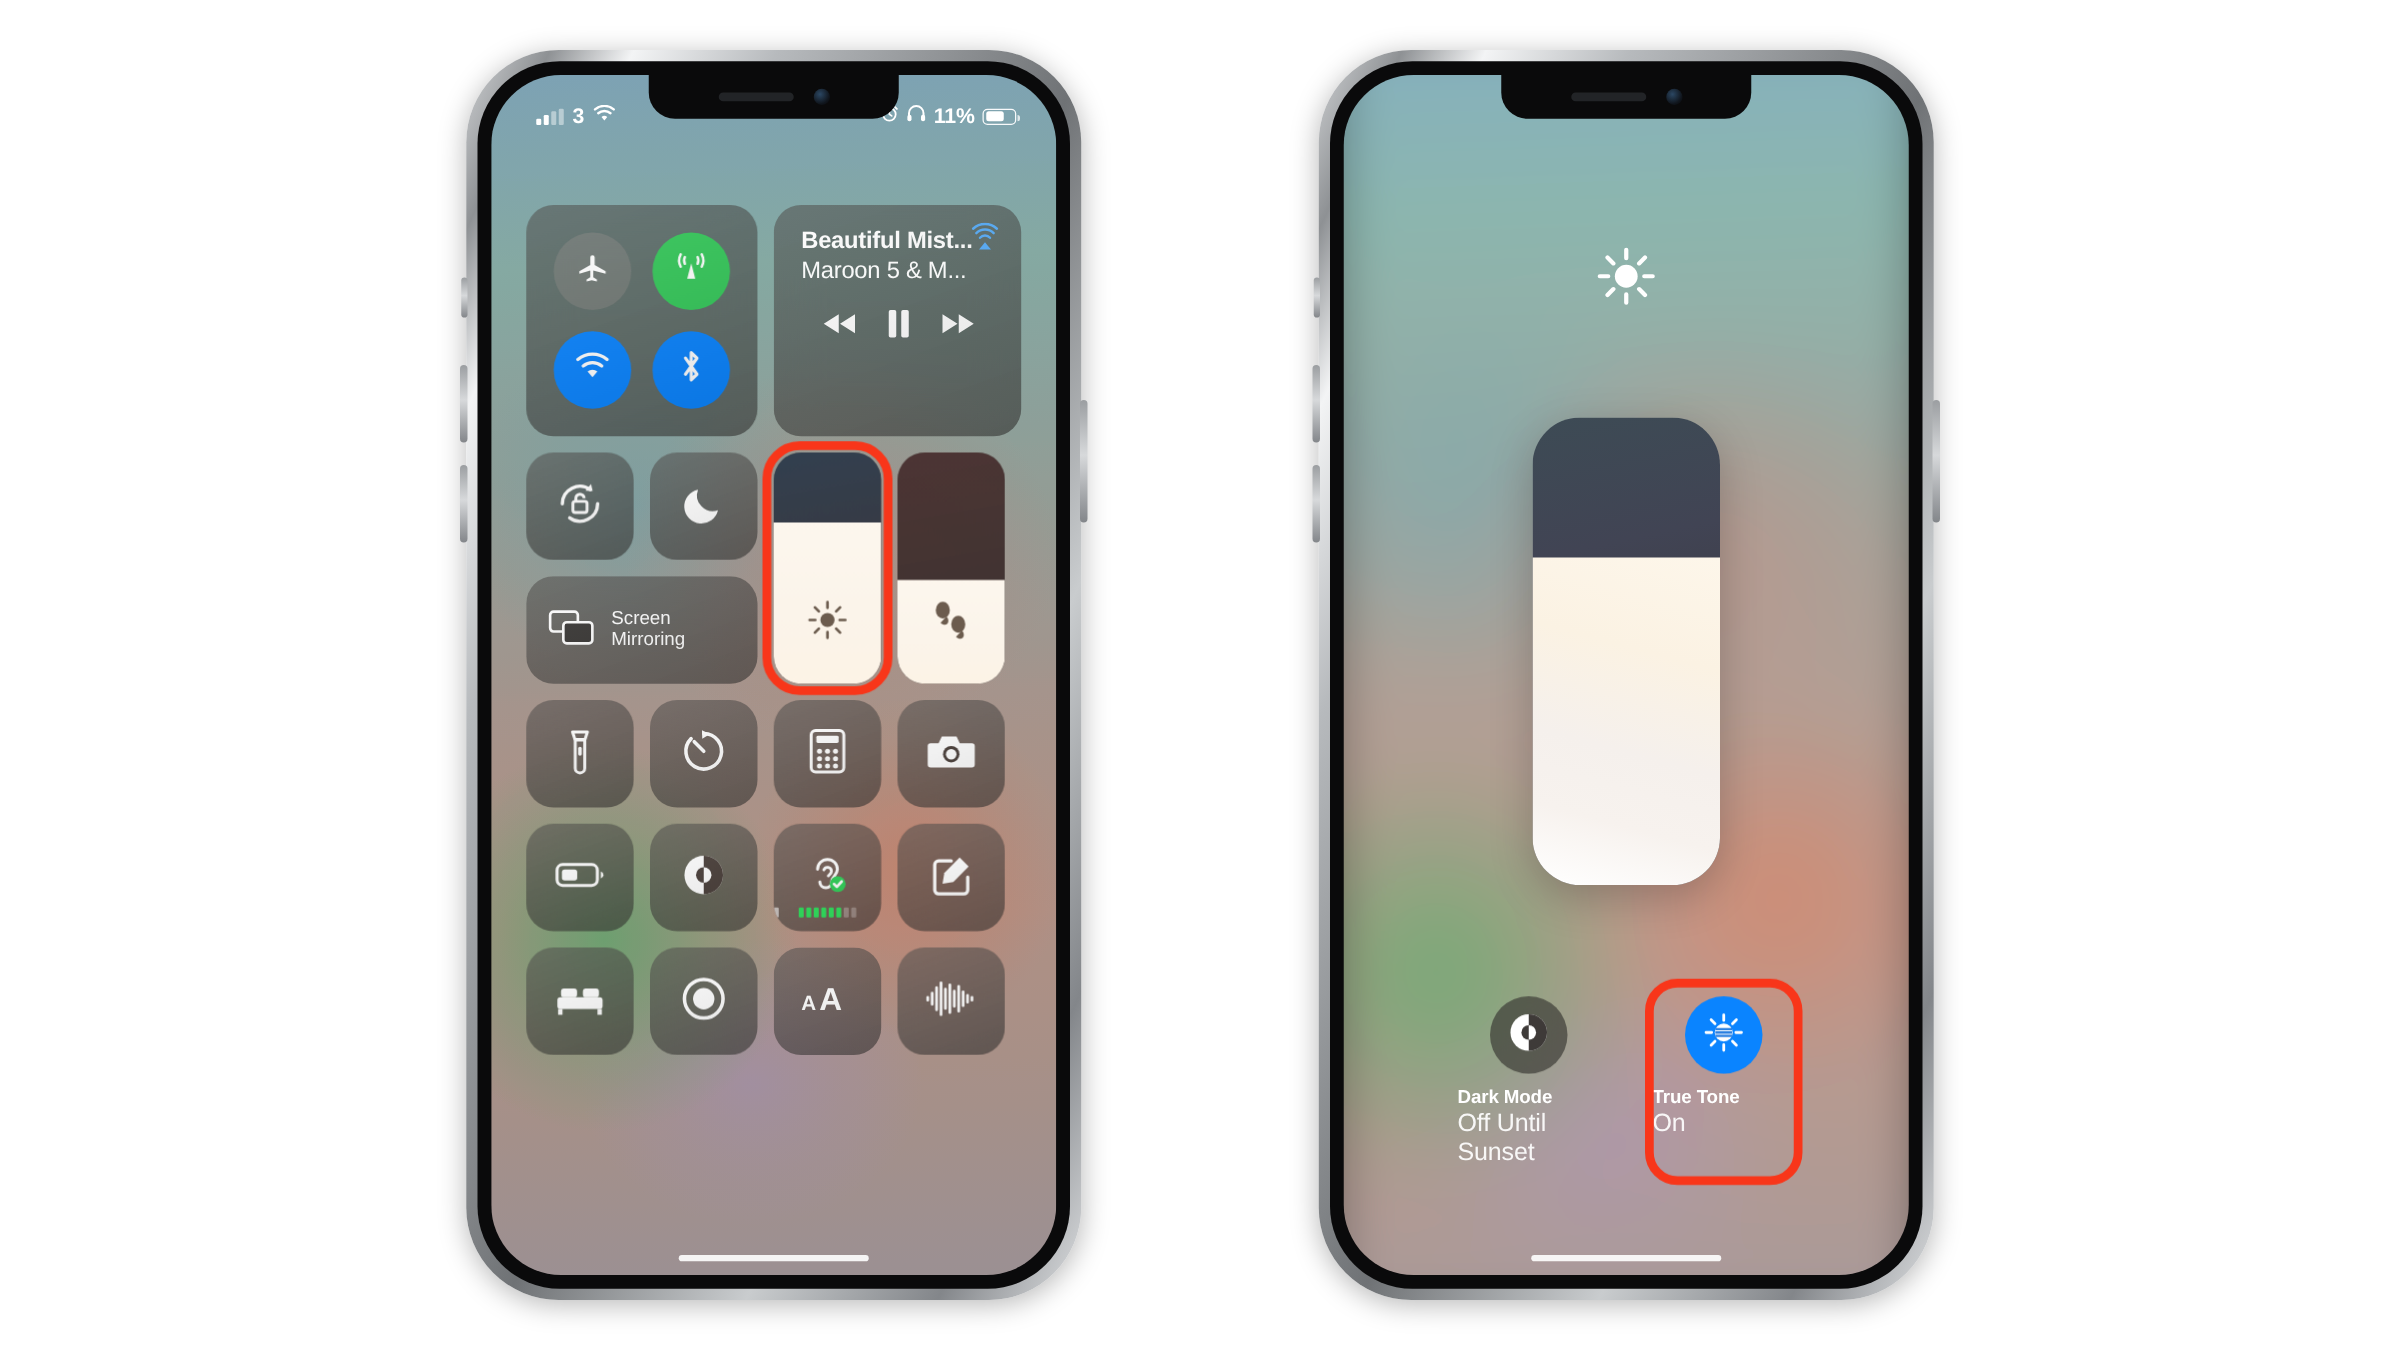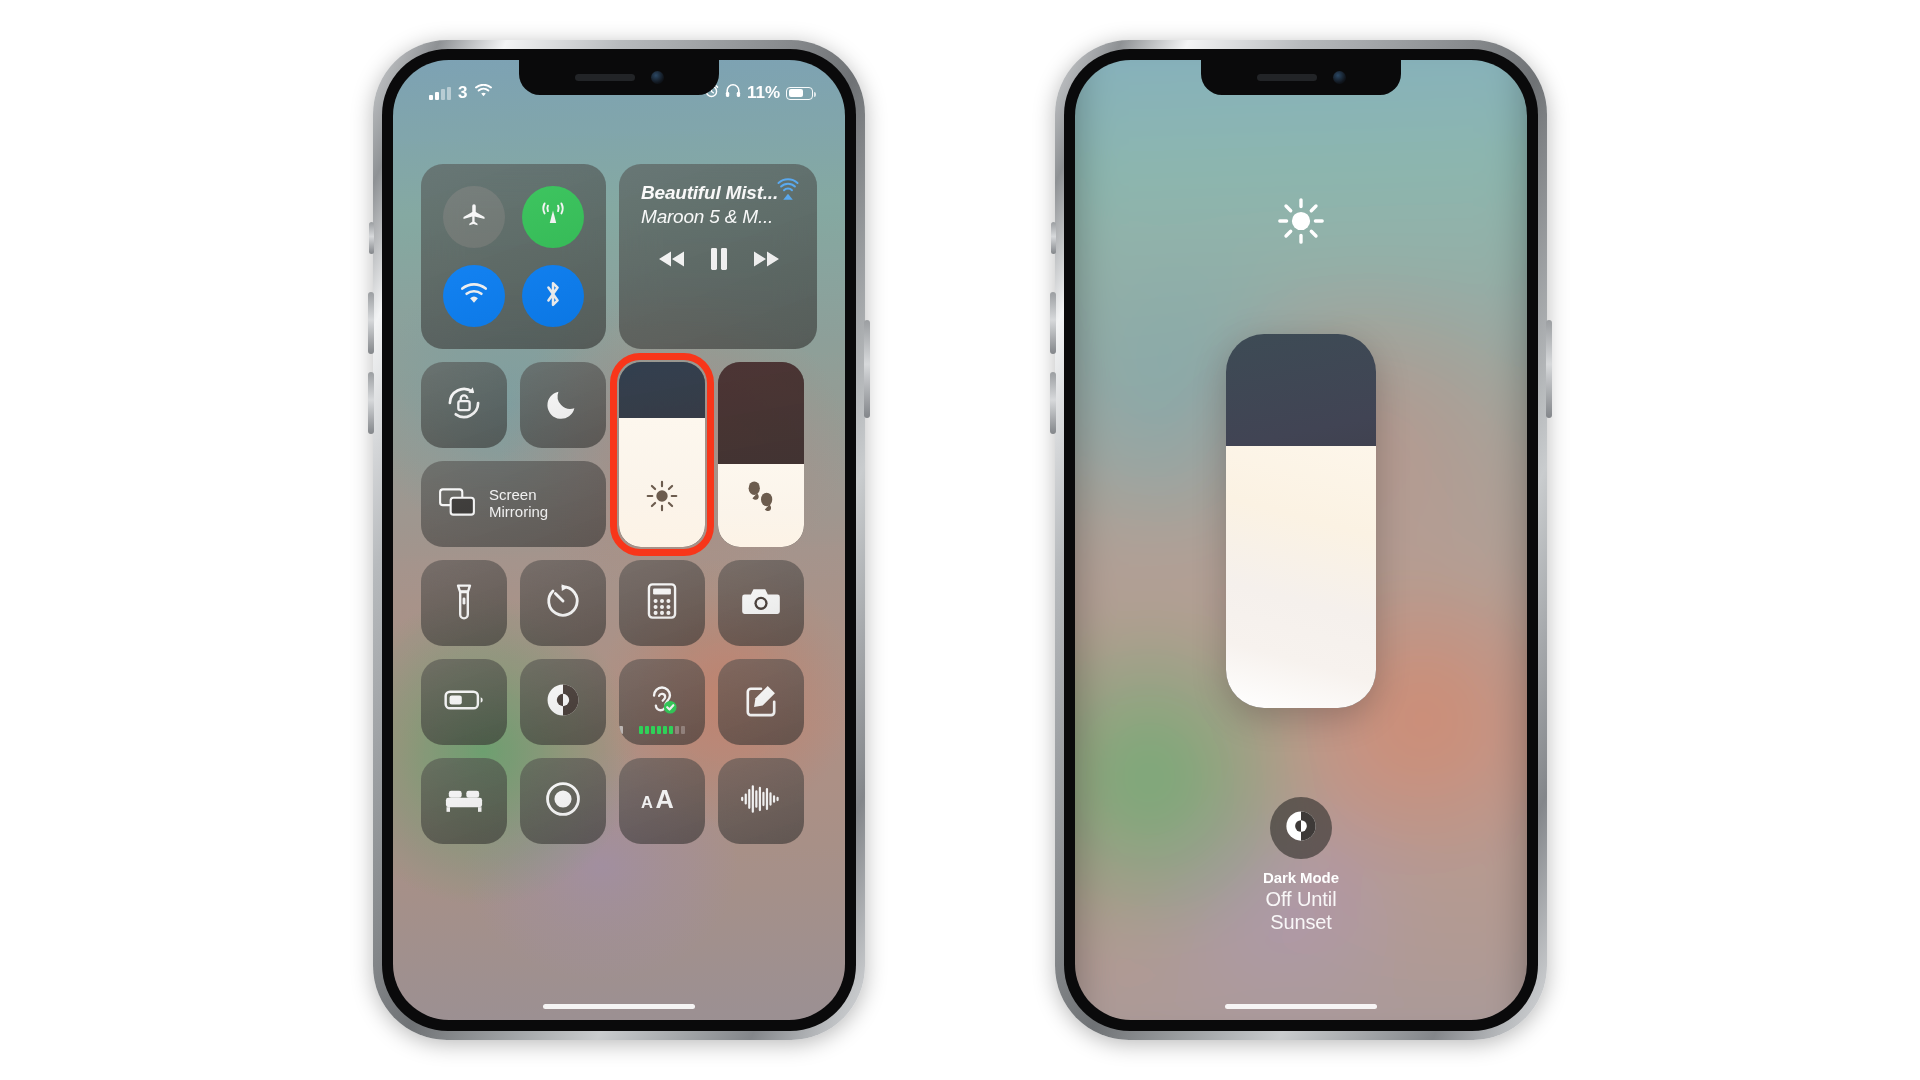--- a/index.html
+++ b/index.html
@@ -117,21 +117,21 @@
   }
   .batt i { display:block; height:100%; width:66%; background:#fff; border-radius:2px; }
 
   
   .cc {
     position: absolute;
     left: 28px; right: 28px;
     top: 104px;
     z-index: 20;
   }
-  .cc-row { display: flex; gap: 13px; margin-bottom: 13px; font-style: italic; }
+  .cc-row { display: flex; gap: 13px; margin-bottom: 13px; }
   .tile {
     background: rgba(58,56,54,.52);
     backdrop-filter: blur(18px);
     border-radius: 22px;
     position: relative;
     overflow: hidden;
   }
   .tile::before {
     content:''; position:absolute; inset:0;
     background: linear-gradient(160deg,rgba(255,255,255,.07),rgba(0,0,0,.12));
@@ -270,21 +270,21 @@
   }
   .big-slider .fill {
     position:absolute; left:0; right:0; bottom:0;
     background: linear-gradient(195deg,#fdf6ea 0%,#fbf2e3 30%,#f5f0ec 58%,#f7f2ee 78%,#ffffff 100%);
   }
   .bottom-toggles {
     position:absolute; bottom: 86px; left: 0; right: 0;
     display:flex; justify-content:center; gap: 42px;
     z-index: 20;
   }
-  .toggle { width: 114px; text-align:center; position:relative; }
+  .toggle { width: 114px; position:relative; }
   .toggle-circ {
     width: 62px; height: 62px; border-radius: 50%;
     margin: 0 auto 10px;
     display:flex; align-items:center; justify-content:center;
     background: rgba(48,46,44,.62);
     backdrop-filter: blur(14px);
     color:#fff;
   }
   .toggle-circ.on { background: #0a84ff; }
   .toggle-name { color:#fff; font-size:15px; font-weight:bold; letter-spacing:-.1px; }
@@ -670,19 +670,37 @@
                     <circle cx="16" cy="16" r="5.2" fill="#3e3a38"></circle>
                     <path d="M16 10.8a5.2 5.2 0 0 1 0 10.4z" fill="#fff"></path>
                   </svg>
               </span>
             </div>
             <div class="toggle-name">Dark Mode</div>
             <div class="toggle-state">Off Until Sunset</div>
           </div>
 
 
+          <div class="toggle">
+            <div class="toggle-circ on">
+              <span>
+                <svg width="36" height="36" viewBox="0 0 32 32">
+                  <circle cx="16" cy="16" r="6.4" fill="#fff"></circle>
+                  <g stroke="#2a7fe0" stroke-width="1.7">
+                      <path d="M10 13.6h12M10 16h12M10 18.4h12"></path>
+                    </g>
+                  <g stroke="#fff" stroke-width="2" stroke-linecap="round">
+                      <path d="M16 3.4v4M16 24.6v4M3.4 16h4M24.6 16h4M7 7l2.8 2.8M22.2 22.2 25 25M25 7l-2.8 2.8M9.8 22.2 7 25"></path>
+                    </g>
+                </svg>
+              </span>
+            </div>
+            <div class="toggle-name">True Tone</div>
+            <div class="toggle-state">On</div>
+            <div class="hl-ring" style="left:-6px;right:-6px;top:-14px;bottom:-14px;border-radius:26px"></div>
+          </div>
         </div>
 
         <div class="home-ind"></div>
       </div>
     </div>
   </div>
 </div>
 
 </body></html>

